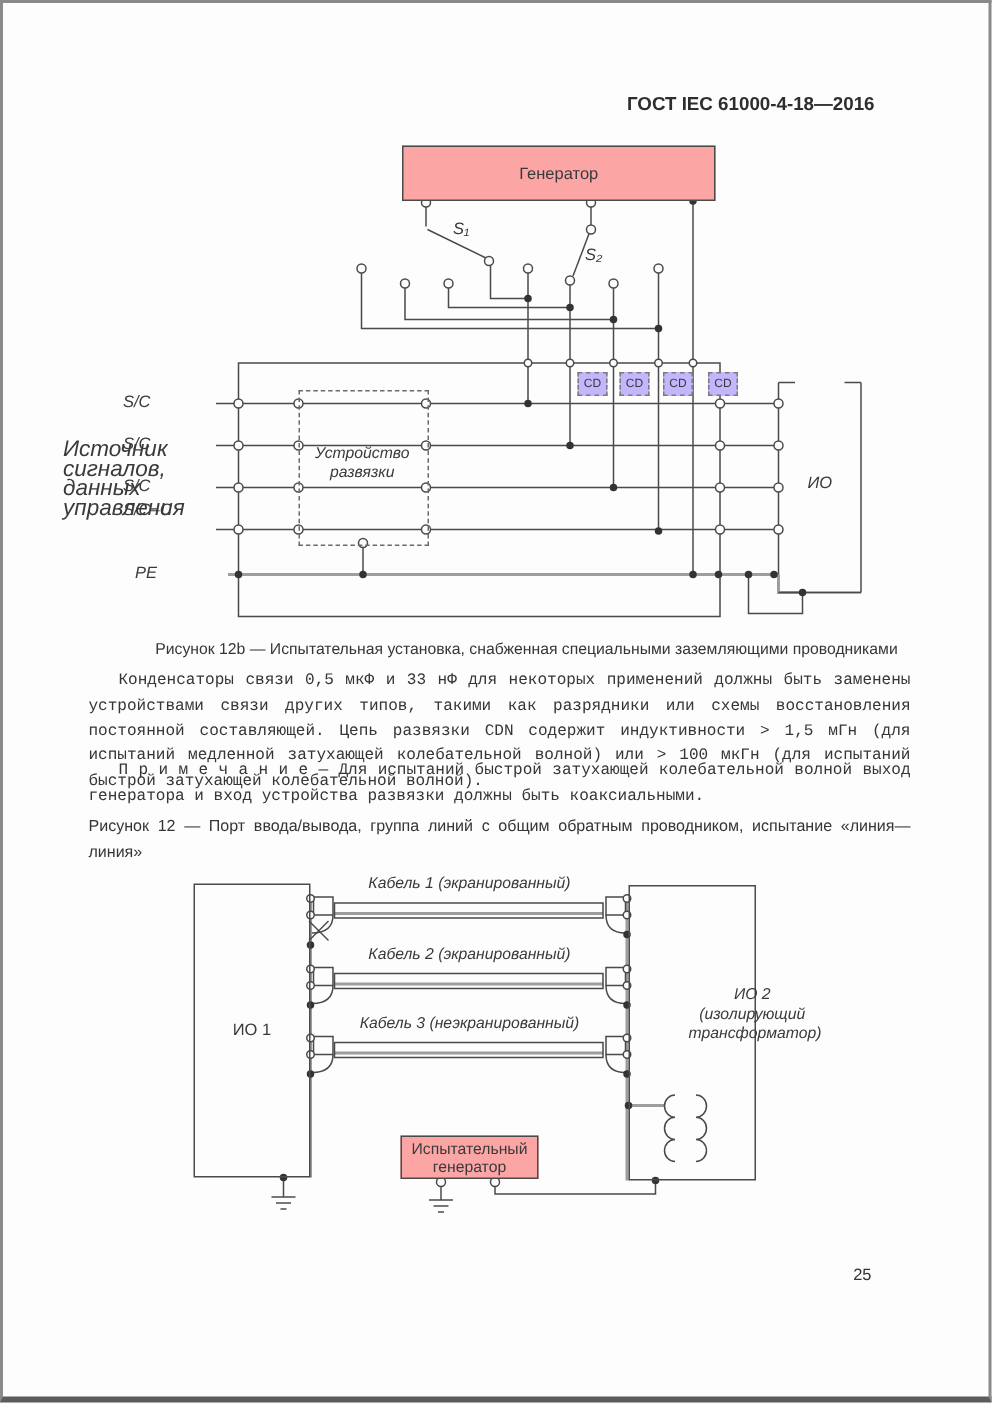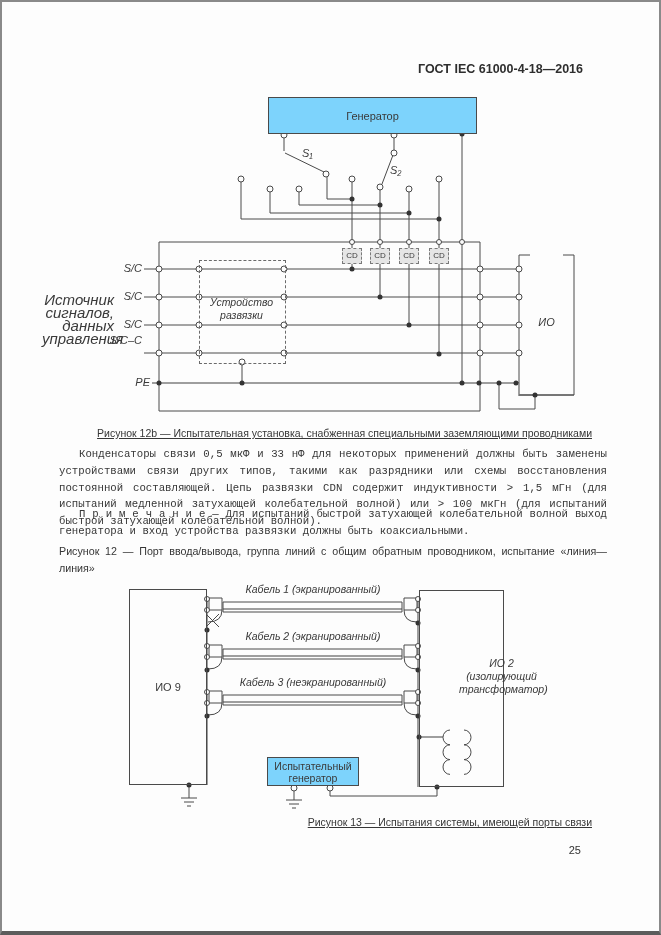--- a/index.html
+++ b/index.html
@@ -9,47 +9,47 @@
     font-family:"Liberation Sans", sans-serif;
     color:#333;
     position:relative;
     border:2px solid #8a8a8a;
     border-bottom:4px solid #5c5c5c;
     box-sizing:border-box;
     overflow:hidden;
   }
   .lbl{position:absolute;font-size:11px;color:#3a3a3a;white-space:nowrap;line-height:13px;font-style:italic;}
   .ctr{text-align:center;}
-  .rt{text-align:right;}
+  .rt{text-align:left;}
   .box{
-    position:absolute;border:1px solid #4a4a4a;background:#7dd3fc;
+    position:absolute;border:1px solid #4a4a4a;background:#fca5a5;
     display:flex;align-items:center;justify-content:center;
     font-size:11px;color:#3a3a3a;text-align:center;
   }
   .dashedbox{
     position:absolute;border:1px dashed #6a6a6a;background:transparent;
   }
   .cdbox{
     position:absolute;width:18px;height:14px;
-    border:1px dashed #7a7a7a;background:#e5e5e5;
-    font-size:8px;line-height:14px;text-align:center;color:#3a3a3a;
+    border:1px dashed #7a7a7a;background:#c4b5fd;
+    font-size:8px;line-height:14px;text-align:center;color:#3a3a3a;margin-left:43px;
   }
   .header{
     position:absolute;top:60px;right:76px;
     font-size:12.5px;font-weight:bold;color:#2e2e2e;
   }
   .para{
     position:absolute;left:57px;width:548px;
     font-size:10.7px;line-height:16.8px;color:#363636;
     text-align:justify;
   }
   .indent{text-indent:20px;font-family:Liberation Mono, monospace;}
   .caption{
-    position:absolute;left:42px;width:548px;
-    font-size:10.5px;color:#363636;text-align:right;line-height:14px;text-decoration:underline;
+    position:absolute;left:75px;width:548px;
+    font-size:10.5px;color:#363636;text-align:center;line-height:14px;
   }
   .pagenum{
     position:absolute;top:842px;right:78px;
     font-size:11px;color:#333;
   }
   svg{position:absolute;top:0;left:0;}
   svg *{vector-effect:non-scaling-stroke;}
 </style>
 </head>
 <body>
@@ -290,35 +290,34 @@
 
 <div class="lbl ctr" style="left:517px;top:314px;width:55px;">ИО</div>
 
 <div class="caption" style="top:424px;">Рисунок 12b — Испытательная установка, снабженная специальными заземляющими проводниками</div>
 
 <div class="para indent" style="top:444px;">Конденсаторы связи 0,5 мкФ и 33 нФ для некоторых применений должны быть заменены устройствами связи других типов, такими как разрядники или схемы восстановления постоянной составляющей. Цепь развязки CDN содержит индуктивности &gt; 1,5 мГн (для испытаний медленной затухающей колебательной волной) или &gt; 100 мкГн (для испытаний быстрой затухающей колебательной волной).</div>
 <div class="para indent" style="top:504px;">П р и м е ч а н и е — Для испытаний быстрой затухающей колебательной волной выход генератора и вход устройства развязки должны быть коаксиальными.</div>
 <div class="para" style="top:541px;">Рисунок 12 — Порт ввода/вывода, группа линий с общим обратным проводником, испытание «линия—линия»</div>
 
 <div class="box" style="left:127px;top:587px;width:76px;height:194px;background:transparent;">
-  <span>ИО 9</span>
+  <span>ИО 1</span>
 </div>
 <div class="box" style="left:417px;top:588px;width:83px;height:195px;background:transparent;"></div>
 <div class="lbl ctr" style="left:417px;top:655px;width:85px;font-size:10.5px;padding-left:40px;">
   <div>ИО 2</div>
   <div>(изолирующий</div>
   <div>трансформатор)</div>
 </div>
 
 <div class="lbl ctr" style="left:221px;top:581px;width:180px;font-size:10.5px;">Кабель 1 (экранированный)</div>
 <div class="lbl ctr" style="left:221px;top:628px;width:180px;font-size:10.5px;">Кабель 2 (экранированный)</div>
 <div class="lbl ctr" style="left:221px;top:674px;width:180px;font-size:10.5px;">Кабель 3 (неэкранированный)</div>
 
 <div class="box" style="left:265px;top:755px;width:90px;height:27px;font-size:10.5px;line-height:12px;flex-direction:column;">
   <div>Испытательный</div>
   <div>генератор</div>
 </div>
 
 <div class="caption" style="top:813px;">
-  <div>Рисунок 13 — Испытания системы, имеющей порты связи</div>
 </div>
 
 <div class="pagenum">25</div>
 
 </body></html>

